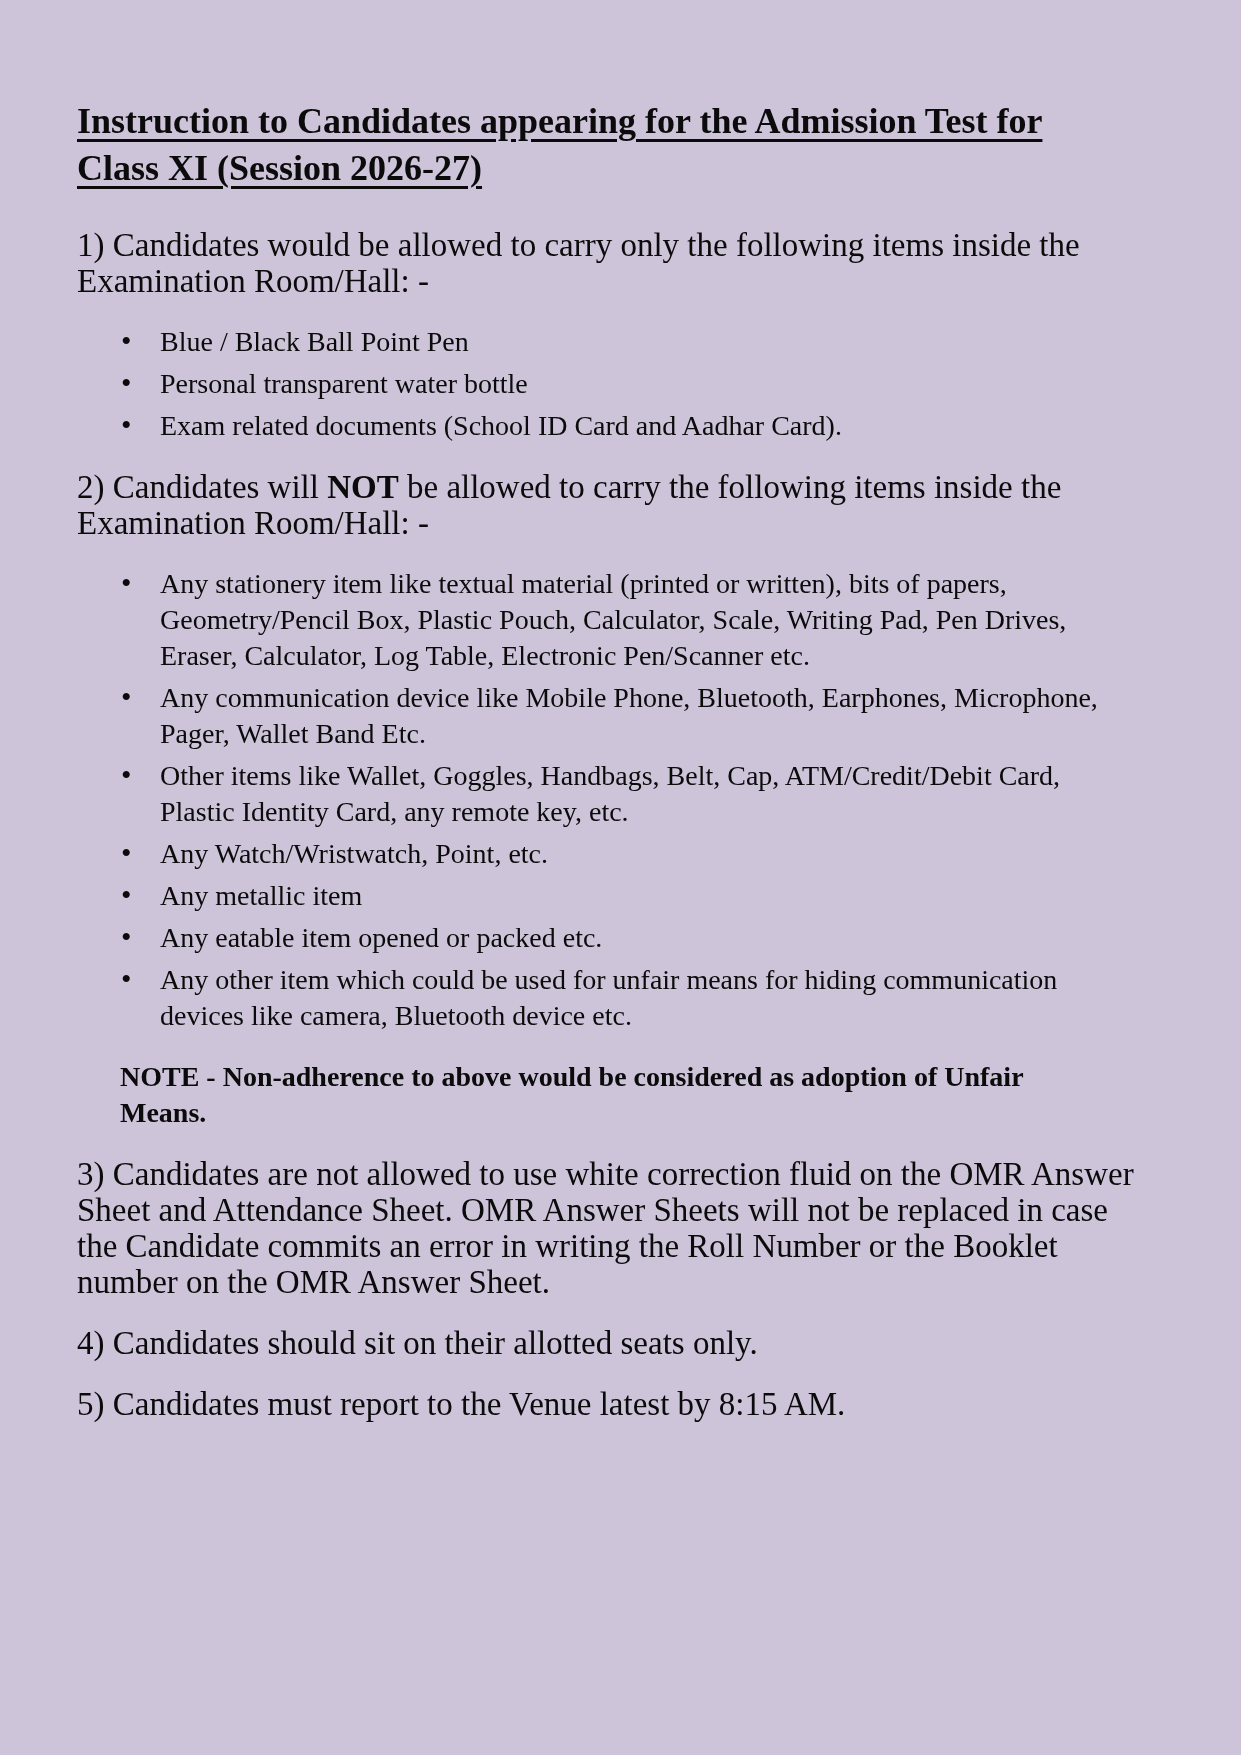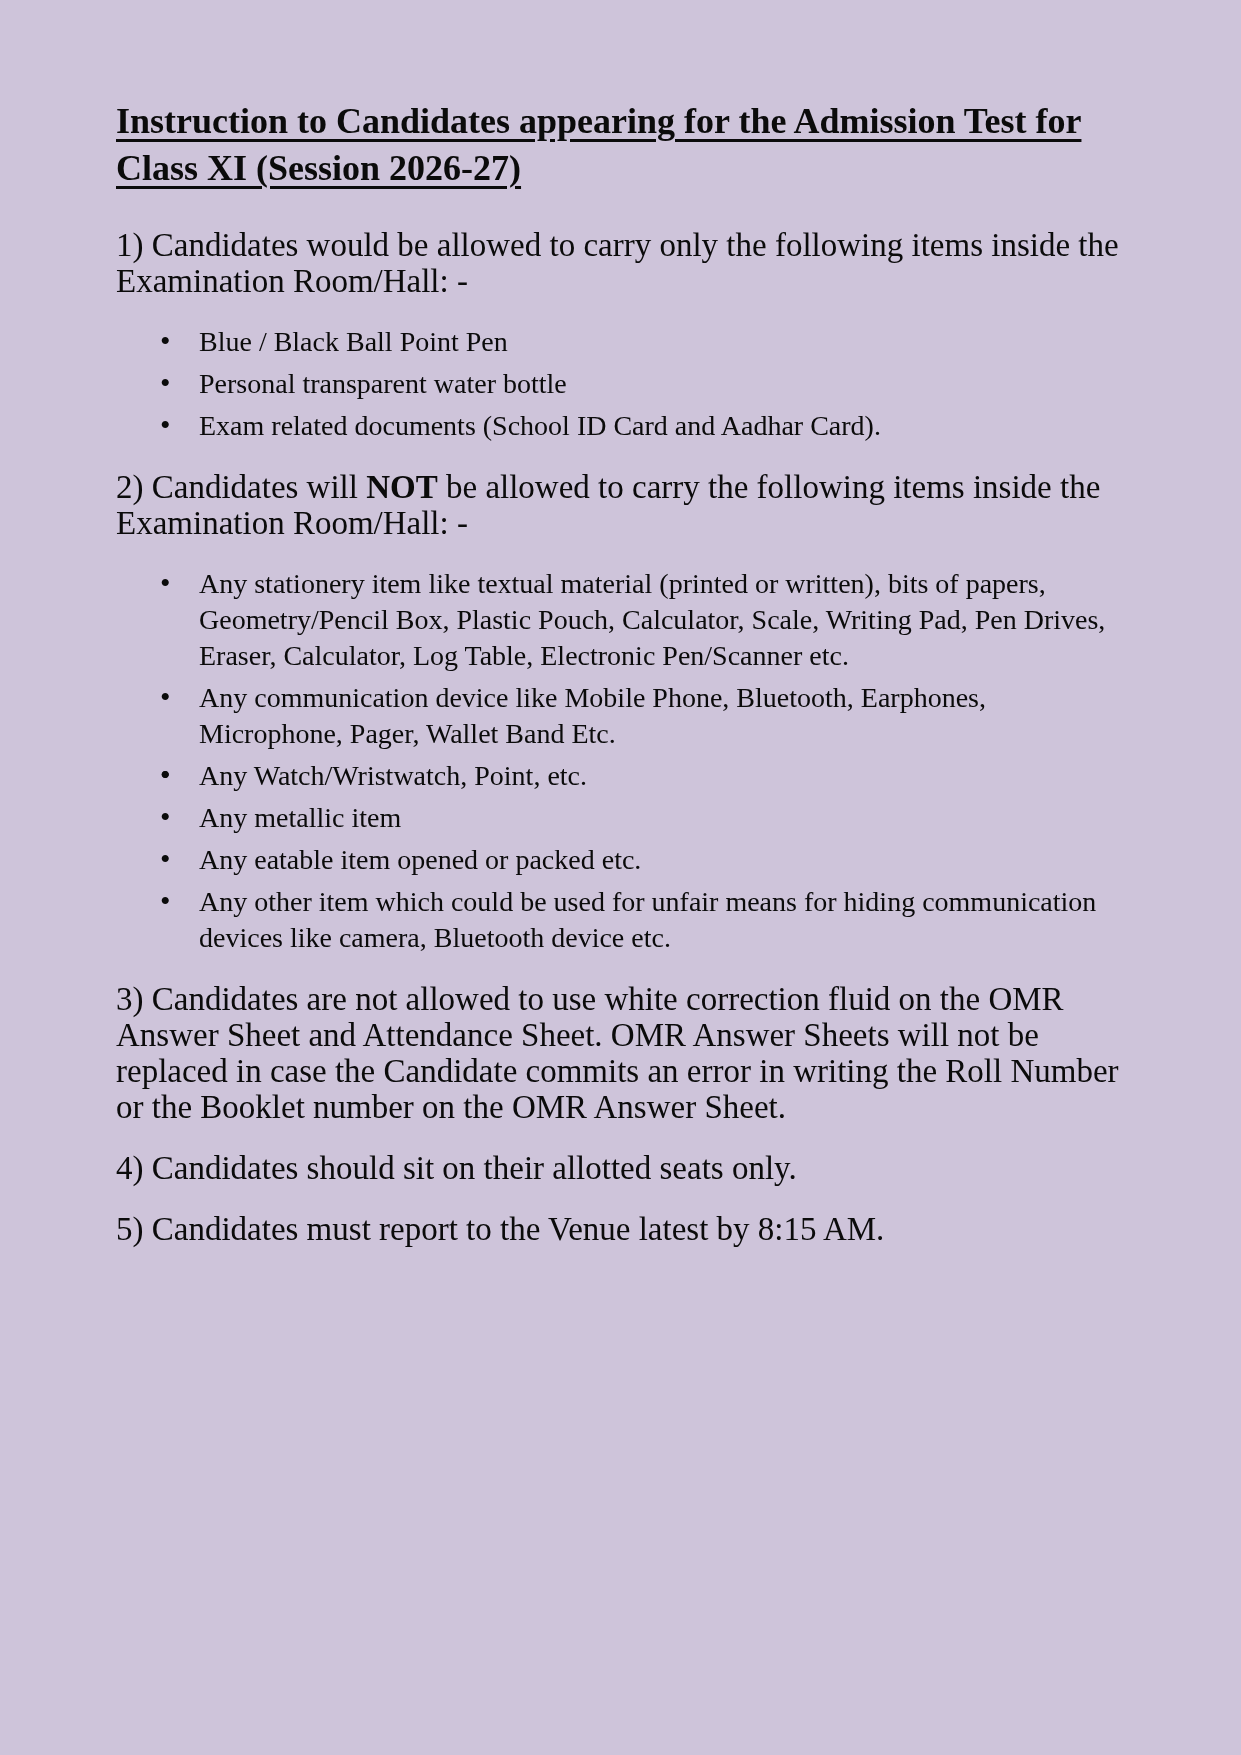--- a/index.html
+++ b/index.html
@@ -8,21 +8,21 @@
     height: 1755px;
     background: #cec4da;
     color: #0b0b0b;
     font-family: "Liberation Serif", "DejaVu Serif", serif;
     overflow: hidden;
   }
   .page {
     box-sizing: border-box;
     width: 1241px;
     height: 1755px;
-    padding: 98px 87px 0 116px;
+    padding: 98px 87px 0 77px;
   }
   h1.doc-title {
     font-size: 36px;
     line-height: 47px;
     font-weight: bold;
     margin: 0 0 35px 0;
     max-width: 1030px;
     text-decoration: underline;
     text-decoration-thickness: 3px;
     text-underline-offset: 6px;
@@ -103,20 +103,21 @@
         <span class="li-text">Any stationery item like textual material (printed or written), bits of papers, Geometry/Pencil Box, Plastic Pouch, Calculator, Scale, Writing Pad, Pen Drives, Eraser, Calculator, Log Table, Electronic Pen/Scanner etc.</span>
       </li>
 
       <li>
         <span class="bullet">•</span>
         <span class="li-text">Any communication device like Mobile Phone, Bluetooth, Earphones, Microphone, Pager, Wallet Band Etc.</span>
       </li>
 
       <li>
         <span class="bullet">•</span>
+        <span class="li-text">Other items like Wallet, Goggles, Handbags, Belt, Cap, ATM/Credit/Debit Card, Plastic Identity Card, any remote key, etc.</span>
       </li>
 
       <li>
         <span class="bullet">•</span>
         <span class="li-text">Any Watch/Wristwatch, Point, etc.</span>
       </li>
 
       <li>
         <span class="bullet">•</span>
         <span class="li-text">Any metallic item</span>
@@ -126,20 +127,21 @@
         <span class="bullet">•</span>
         <span class="li-text">Any eatable item opened or packed etc.</span>
       </li>
 
       <li>
         <span class="bullet">•</span>
         <span class="li-text">Any other item which could be used for unfair means for hiding communication devices like camera, Bluetooth device etc.</span>
       </li>
     </ul>
 
+  <p class="note-para narrow">NOTE - Non-adherence to above would be considered as adoption of Unfair Means.</p>
 
   <p class="body-para">3) Candidates are not allowed to use white correction fluid on the OMR Answer Sheet and Attendance Sheet. OMR Answer Sheets will not be replaced in case the Candidate commits an error in writing the Roll Number or the Booklet number on the OMR Answer Sheet.</p>
 
   <p class="body-para">4) Candidates should sit on their allotted seats only.</p>
 
   <p class="body-para">5) Candidates must report to the Venue latest by 8:15 AM.</p>
 
 
 </div>
 

